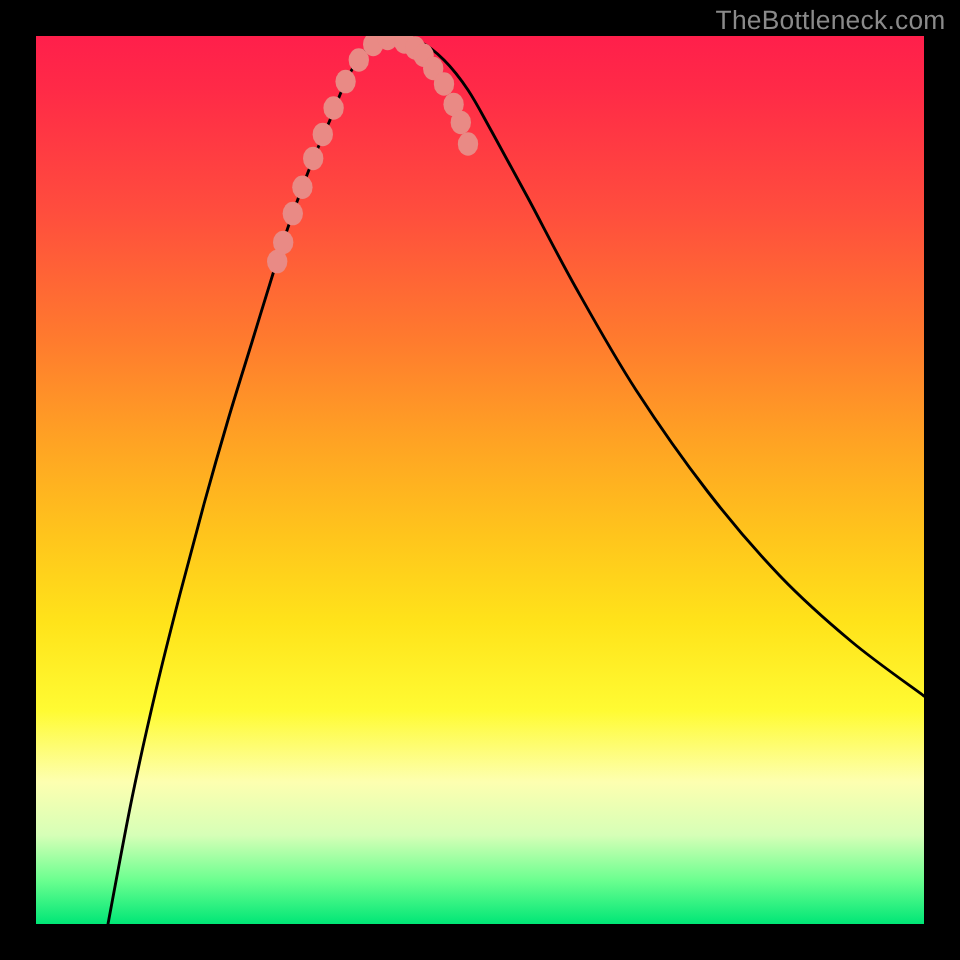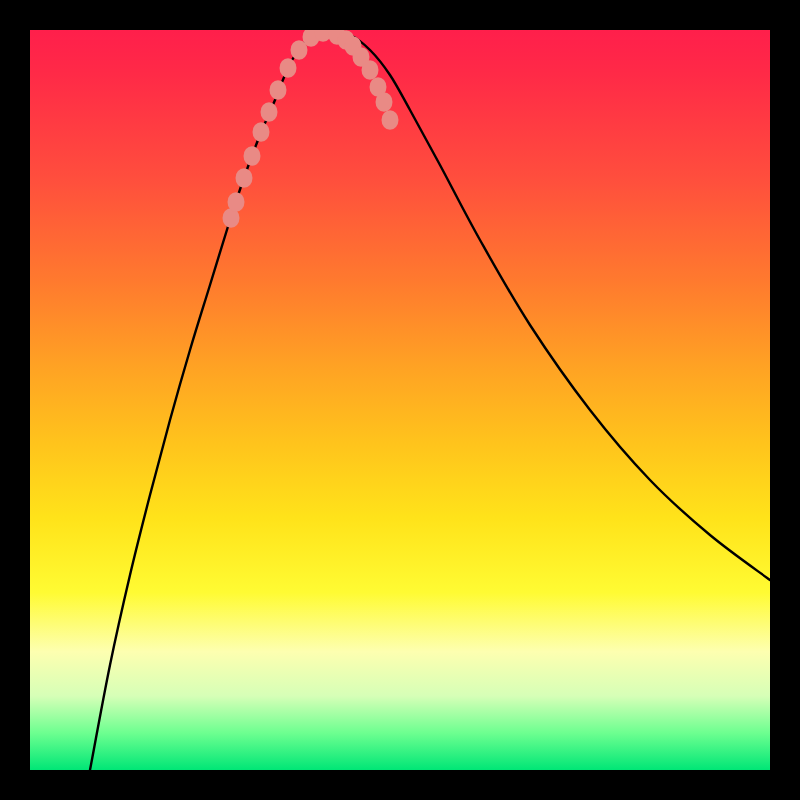--- a/index.html
+++ b/index.html
@@ -60,20 +60,21 @@
     letter-spacing: 0.2px;
     font-weight: 500;
     user-select: none;
   }
 </style>
 </head>
 <body>
 
 <div class="canvas-wrap">
 
+  <div class="watermark">TheBottleneck.com</div>
 
   <div class="plot-area">
     <div class="gradient-bg"></div>
 
     <svg class="curve" viewBox="0 0 740 740" preserveAspectRatio="none">
       <g>
         <path id="curve-path" fill="none" stroke="#000000" stroke-width="2.4" stroke-linecap="round" stroke-linejoin="round" d="M 60 740 C 63.333333333333336 722.5, 73.33333333333333 667.5, 80 635 C 86.66666666666667 602.5, 93.33333333333333 573.3333333333334, 100 545 C 106.66666666666667 516.6666666666666, 113.33333333333333 490.8333333333333, 120 465 C 126.66666666666667 439.1666666666667, 133.33333333333334 414.1666666666667, 140 390 C 146.66666666666666 365.8333333333333, 153.33333333333334 342.5, 160 320 C 166.66666666666666 297.5, 173.33333333333334 276.6666666666667, 180 255 C 186.66666666666666 233.33333333333334, 194.16666666666666 208.33333333333334, 200 190 C 205.83333333333334 171.66666666666666, 210 159.16666666666666, 215 145 C 220 130.83333333333334, 225 117.5, 230 105 C 235 92.5, 240.83333333333334 80, 245 70 C 249.16666666666666 60, 251.66666666666666 52.5, 255 45 C 258.3333333333333 37.5, 261.6666666666667 30.5, 265 25 C 268.3333333333333 19.5, 271.6666666666667 15.333333333333334, 275 12 C 278.3333333333333 8.666666666666666, 280.8333333333333 6.666666666666667, 285 5 C 289.1666666666667 3.333333333333333, 294.1666666666667 2, 300 2 C 305.8333333333333 2, 313.3333333333333 2, 320 5 C 326.6666666666667 8, 333.3333333333333 13.333333333333332, 340 20 C 346.6666666666667 26.666666666666668, 353.3333333333333 35, 360 45 C 366.6666666666667 55, 371.6666666666667 65, 380 80 C 388.3333333333333 95, 398.3333333333333 113.33333333333333, 410 135 C 421.6666666666667 156.66666666666666, 435 183.33333333333334, 450 210 C 465 236.66666666666666, 481.6666666666667 266.6666666666667, 500 295 C 518.3333333333334 323.3333333333333, 540 354.1666666666667, 560 380 C 580 405.8333333333333, 600 429.1666666666667, 620 450 C 640 470.8333333333333, 660 488.3333333333333, 680 505 C 700 521.6666666666666, 730 542.5, 740 550"></path>
       </g>
       <g id="markers-group">
           <ellipse cx="201" cy="188" rx="8.5" ry="9.774999999999999" fill="#e98a85"></ellipse>

